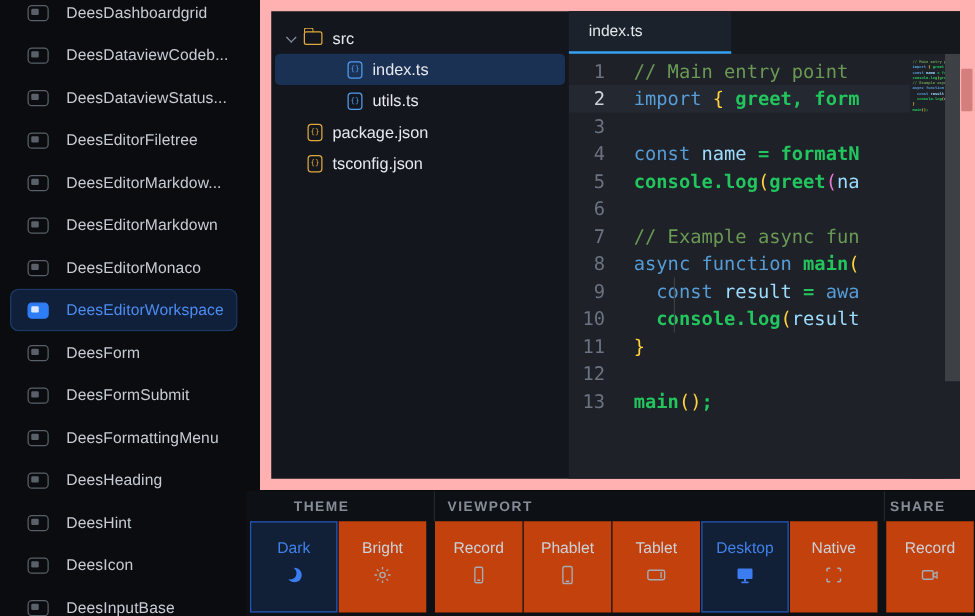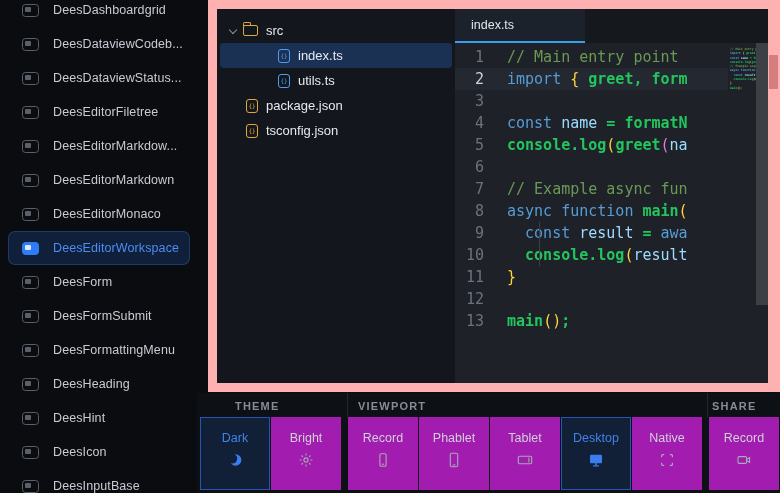--- a/index.html
+++ b/index.html
@@ -61,21 +61,21 @@
   #minimap { position:absolute; right:12px; top:0; bottom:0; width:28px; background:#1e2127; overflow:hidden; padding:4px 0 0 2px; }
   #minimap .mline { font-family:"DejaVu Sans Mono", monospace; font-size:3px; line-height:4.3px; white-space:pre; font-weight:bold; }
   #scrollstrip { position:absolute; right:0; top:0; width:12px; height:262px; background:#3d4146; }
 
   
   #toolbar { position:absolute; left:197px; top:393px; width:583px; height:100px; background:#0d1014; overflow:hidden; }
   .tb-head-label { position:absolute; top:7px; font-size:11px; font-weight:bold; letter-spacing:1.2px; color:#868d96; }
   .tb-vline { position:absolute; top:0; width:1px; height:24px; background:#23272e; }
   #tb-buttons { position:absolute; left:3px; top:24px; display:flex; }
   .tb-gap { width:6px; flex:none; }
-  .tb-cell { width:70px; height:73px; background:#a21caf; margin-right:1px; flex:none; display:flex; flex-direction:column; align-items:center; padding-top:14px; gap:7px; cursor:pointer; }
+  .tb-cell { width:70px; height:73px; background:#c2410c; margin-right:1px; flex:none; display:flex; flex-direction:column; align-items:center; padding-top:14px; gap:7px; cursor:pointer; }
   .tb-cell .blbl { font-size:12.5px; color:#cdd2d9; }
   .tb-cell.sel { background:#112036; box-shadow:inset 0 0 0 1px #2456b8; }
   .tb-cell.sel .blbl { color:#4082ea; }
   .tb-cell svg { display:block; }
 </style>
 </head>
 <body>
 
 <nav id="sidebar">
   <div class="list">

